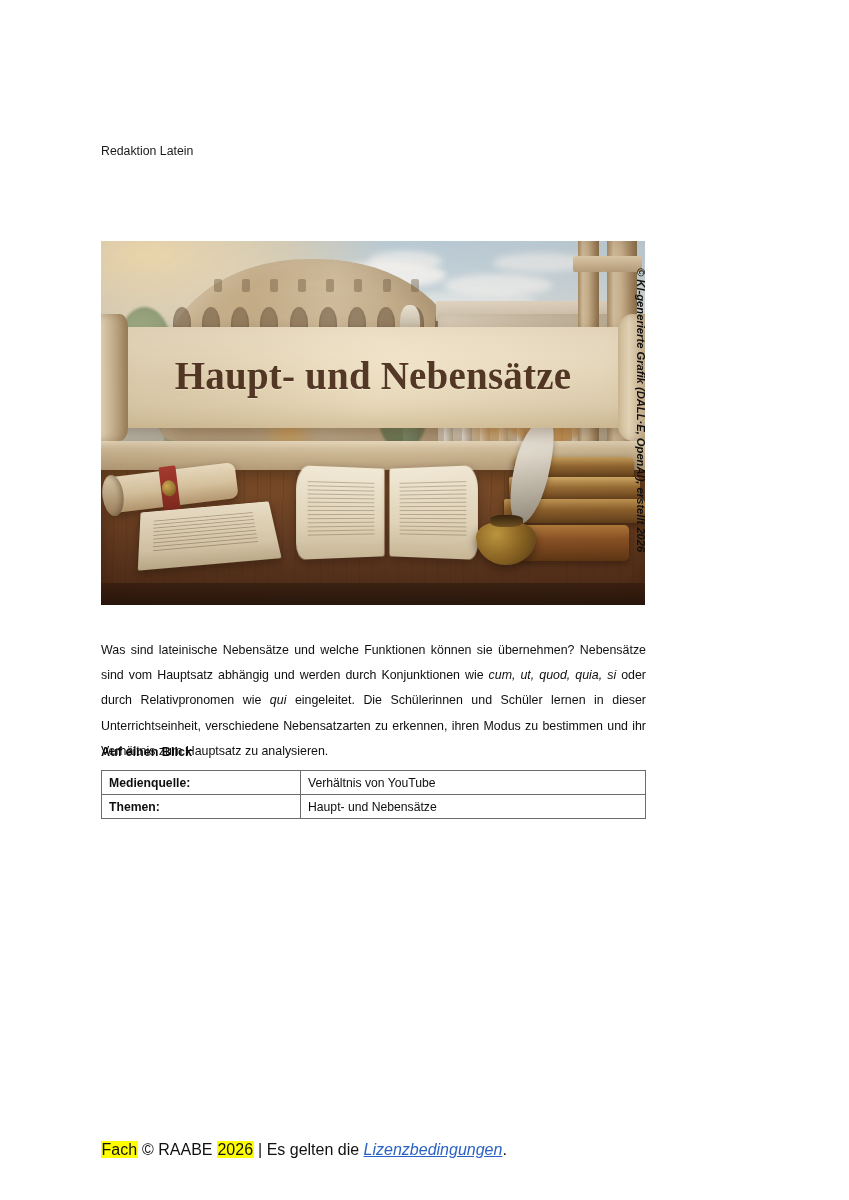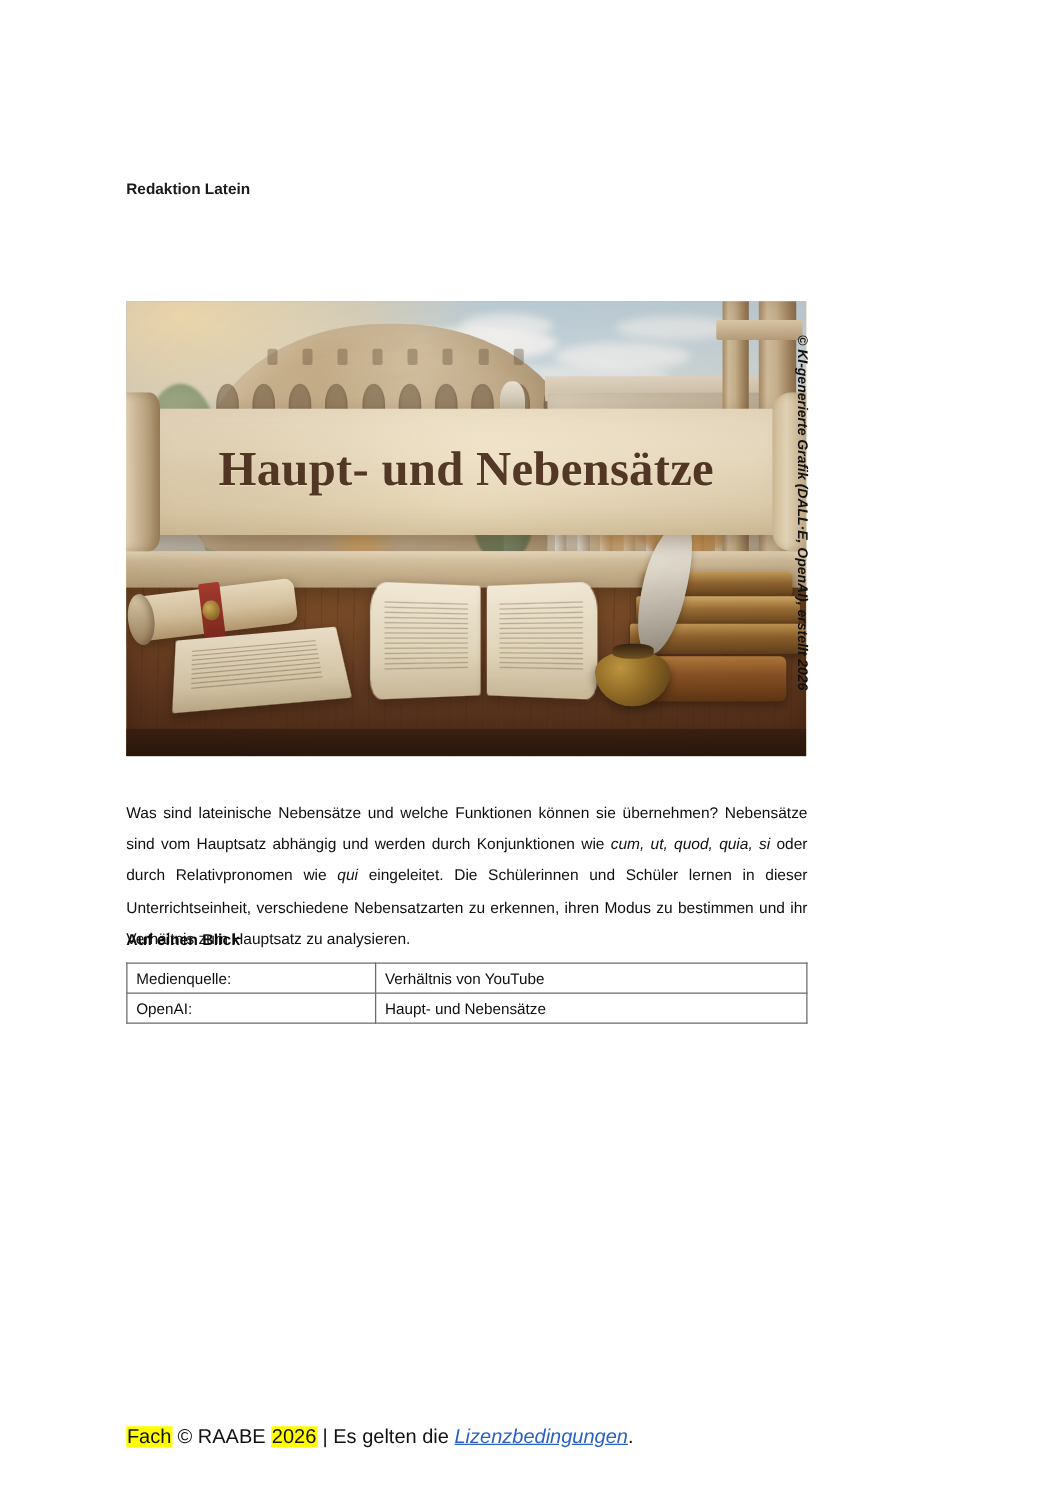--- a/index.html
+++ b/index.html
@@ -30,21 +30,21 @@
   .doc-title {
     font-size: 21.5px;
     font-weight: bold;
     line-height: 1.38;
     letter-spacing: -0.1px;
     color: #0d0d0d;
     margin: 0;
   }
   .doc-author {
     font-size: 12.3px;
-    font-weight: bold;
+    font-weight: normal;
     color: #1a1a1a;
     margin: 0;
     padding-top: 22px;
   }
 
   
   .figure-wrap {
     position: absolute;
     left: 101px;
     top: 241px;
@@ -549,21 +549,21 @@
   .info-table td {
     border: 1px solid #6b6b6b;
     height: 21px;
     padding: 1px 7px;
     font-size: 12.2px;
     color: #0f0f0f;
     vertical-align: middle;
   }
   .info-table td.k {
     width: 184px;
-    font-weight: normal;
+    font-weight: bold;
   }
 
   
   .footer {
     position: absolute;
     left: 101px;
     top: 1141px;
     font-size: 16px;
     color: #111111;
     white-space: nowrap;
@@ -733,21 +733,21 @@
 
   <div class="section-heading">Auf einen Blick</div>
 
   <table class="info-table">
     <tbody>
       <tr>
         <td class="k">Medienquelle:</td>
         <td class="v">Verhältnis von YouTube</td>
       </tr>
       <tr>
-        <td class="k">OpenAI:</td>
+        <td class="k">Themen:</td>
         <td class="v">Haupt- und Nebensätze</td>
       </tr>
     </tbody>
   </table>
 
   <div class="footer"><span class="hl">Fach</span> <span>© RAABE</span> <span class="hl">2026</span> <span>|</span> <span>Es gelten die</span> <a href="#" class="link">Lizenzbedingungen</a><span>.</span></div>
 
 </div>
 
 </body></html>

